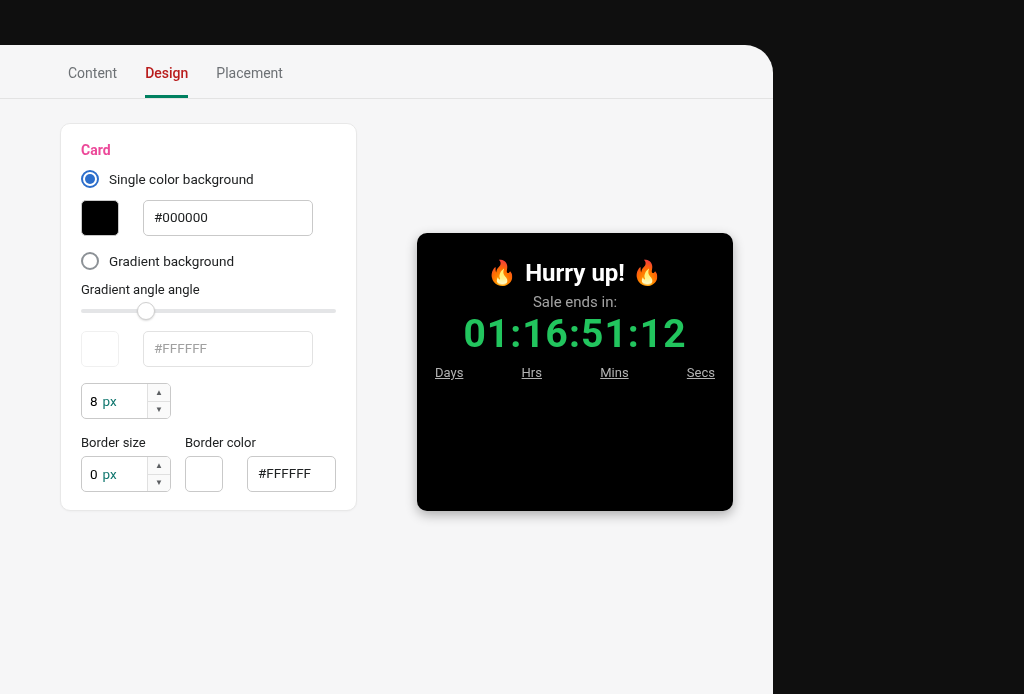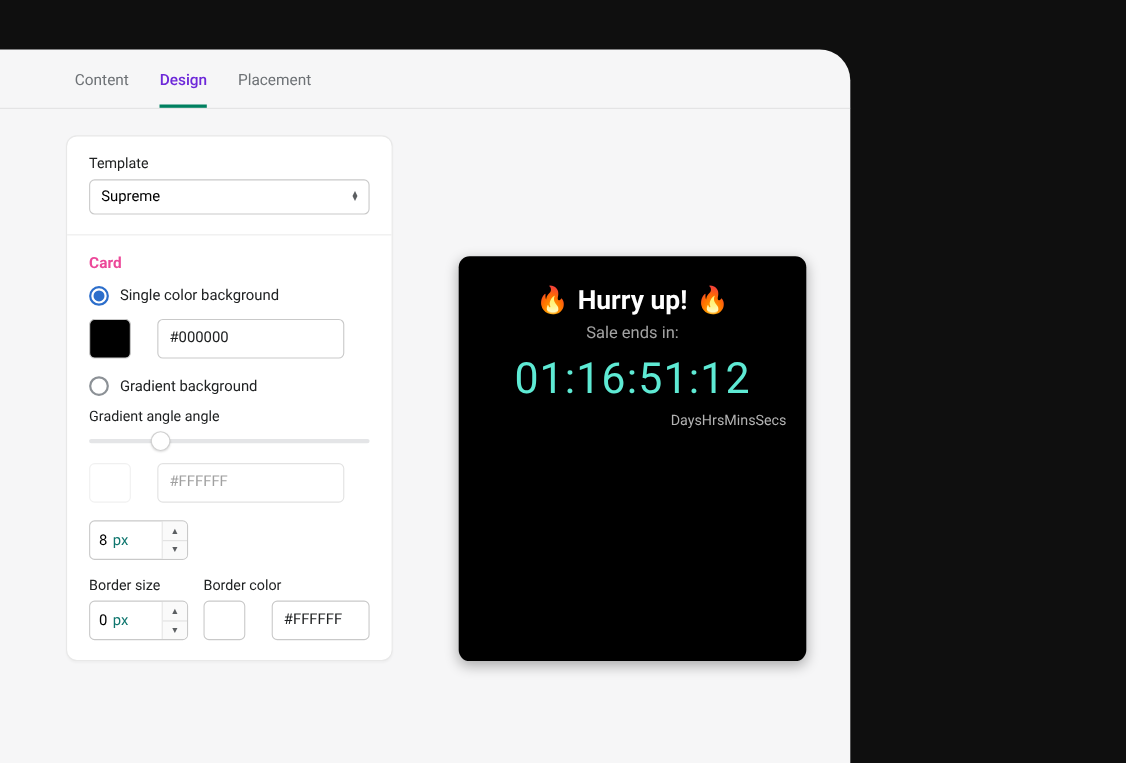--- a/index.html
+++ b/index.html
@@ -27,21 +27,21 @@
     border-bottom: 1px solid #e3e3e3;
   }
   .tab {
     padding-bottom: 14px;
     font-size: 14px;
     color: #6d7175;
     cursor: pointer;
     border-bottom: 3px solid transparent;
   }
   .tab.active {
-    color: #6d28d9;
+    color: #b91c1c;
     border-bottom-color: #008060;
     font-weight: 500;
   }
   .content-area {
     display: flex;
     padding: 24px 40px 0 60px;
     gap: 60px;
   }
   .panel {
     width: 300px;
@@ -233,60 +233,50 @@
     gap: 8px;
     align-items: center;
   }
   .preview-sub {
     color: #a3a3a3;
     font-size: 15px;
     margin-top: 6px;
   }
   .countdown {
     font-size: 39px;
-    font-weight: 400;
-    color: #5eead4;
-    margin-top: 10px;
+    font-weight: 700;
+    color: #22c55e;
     letter-spacing: 1px;
     font-variant-numeric: tabular-nums;
   }
   .countdown-labels {
     display: flex;
-    justify-content: flex-end;
+    justify-content: space-between;
     color: #b3b3b3;
     font-size: 13px;
     margin-top: 8px;
     padding: 0 8px;
+    text-decoration: underline;
   }
 </style>
 </head>
 <body>
 
 <div class="window">
 
   <div class="tabs">
     <div class="tab">Content</div>
     <div class="tab active">Design</div>
     <div class="tab">Placement</div>
   </div>
 
   <div class="content-area">
 
     <div class="panel">
 
-      <div class="panel-section">
-        <span class="label">Template</span>
-        <div class="select">
-          <span>Supreme</span>
-          <span class="select-arrows">
-            <span>▴</span>
-              <span>▾</span>
-          </span>
-        </div>
-      </div>
 
       <div class="panel-section">
         <div class="section-heading">Card</div>
 
         <div class="radio-row">
           <div class="radio checked"></div>
           <span class="radio-label">Single color background</span>
         </div>
 
         <div class="color-row">

